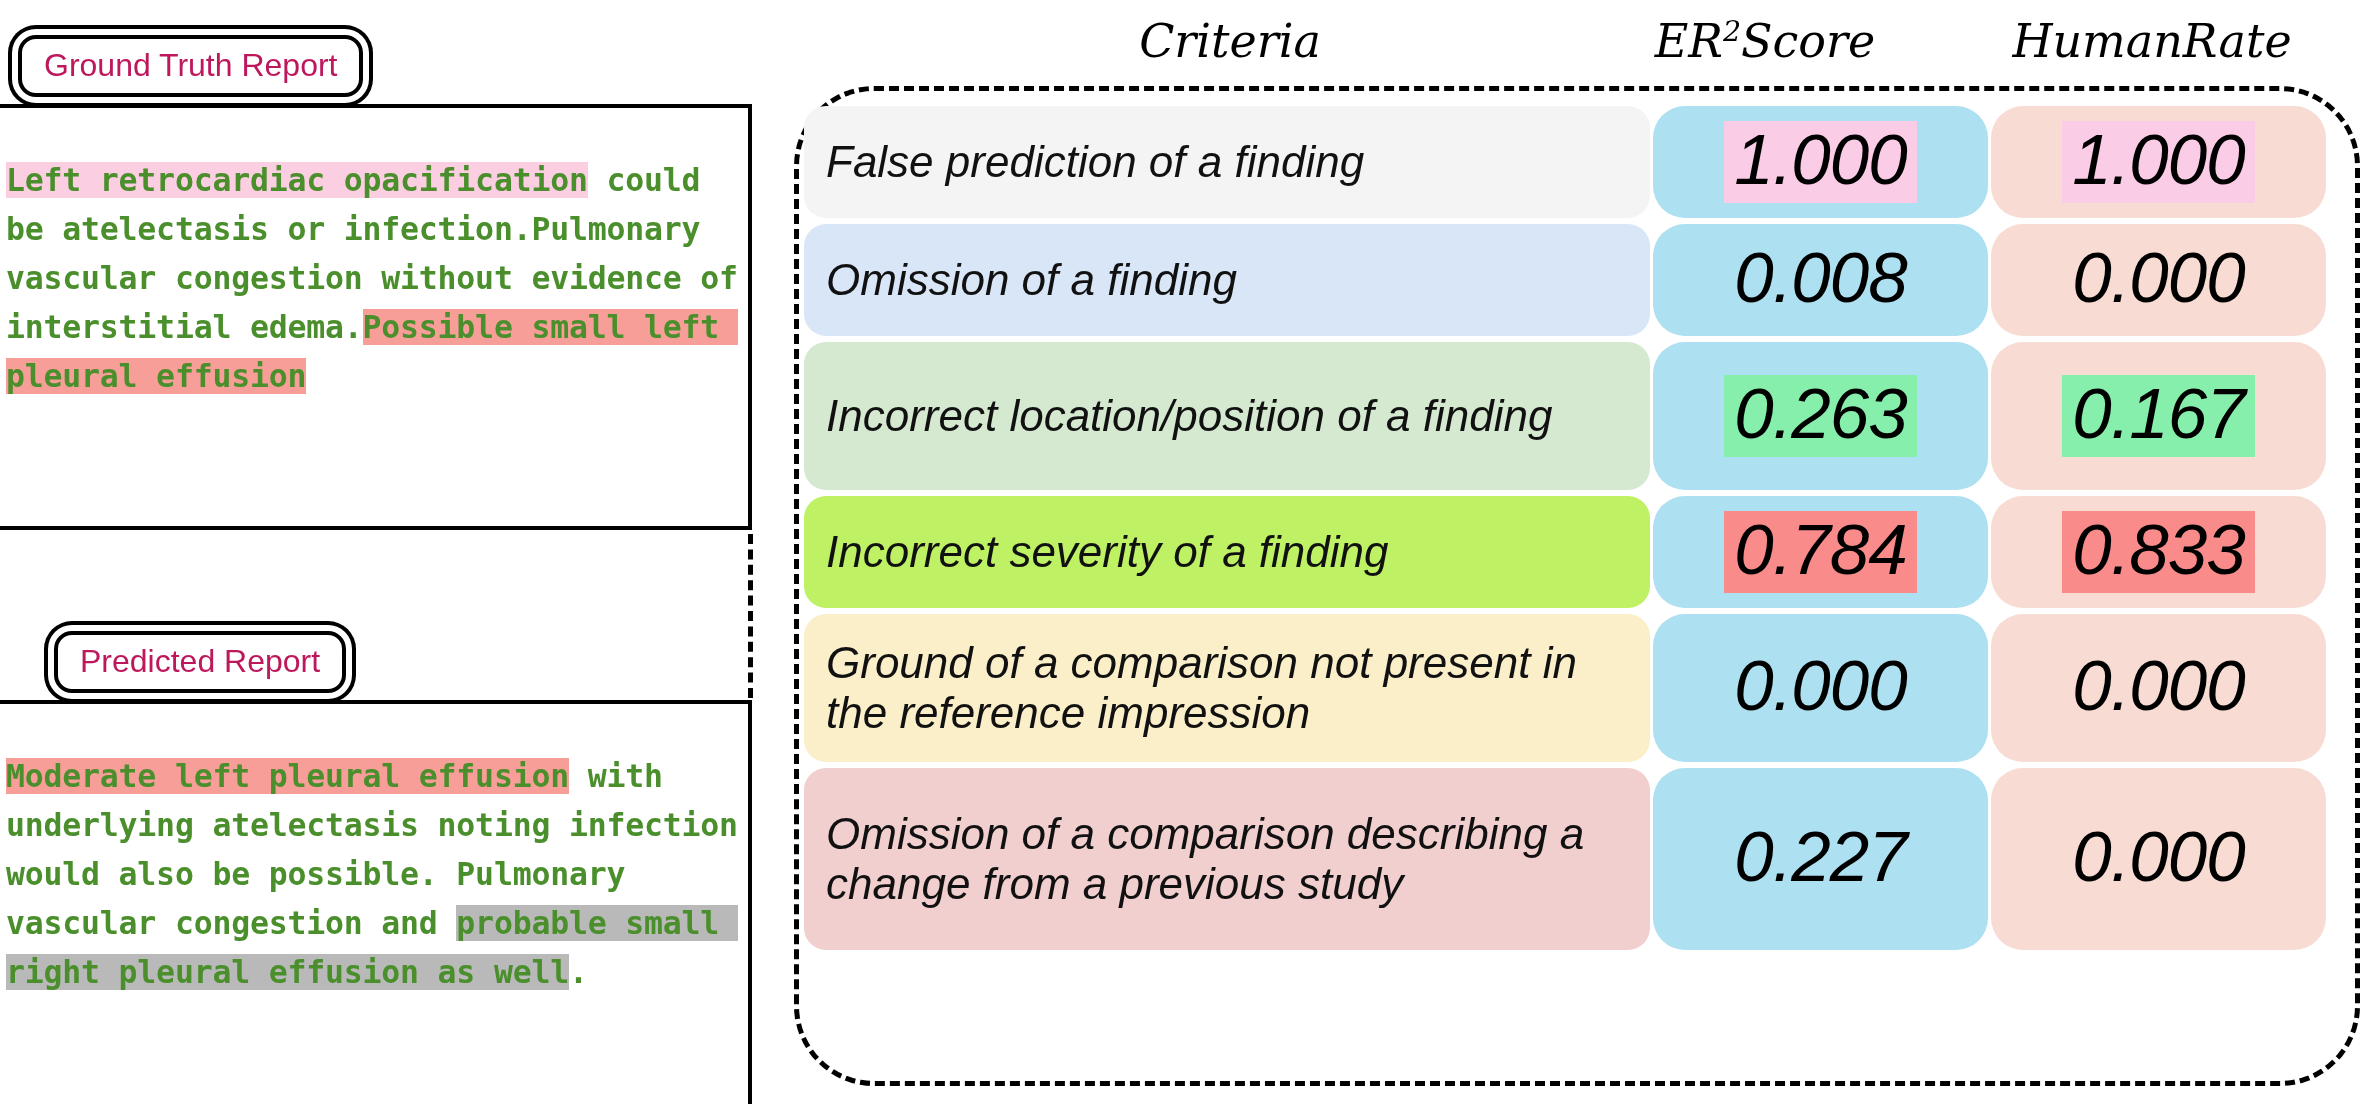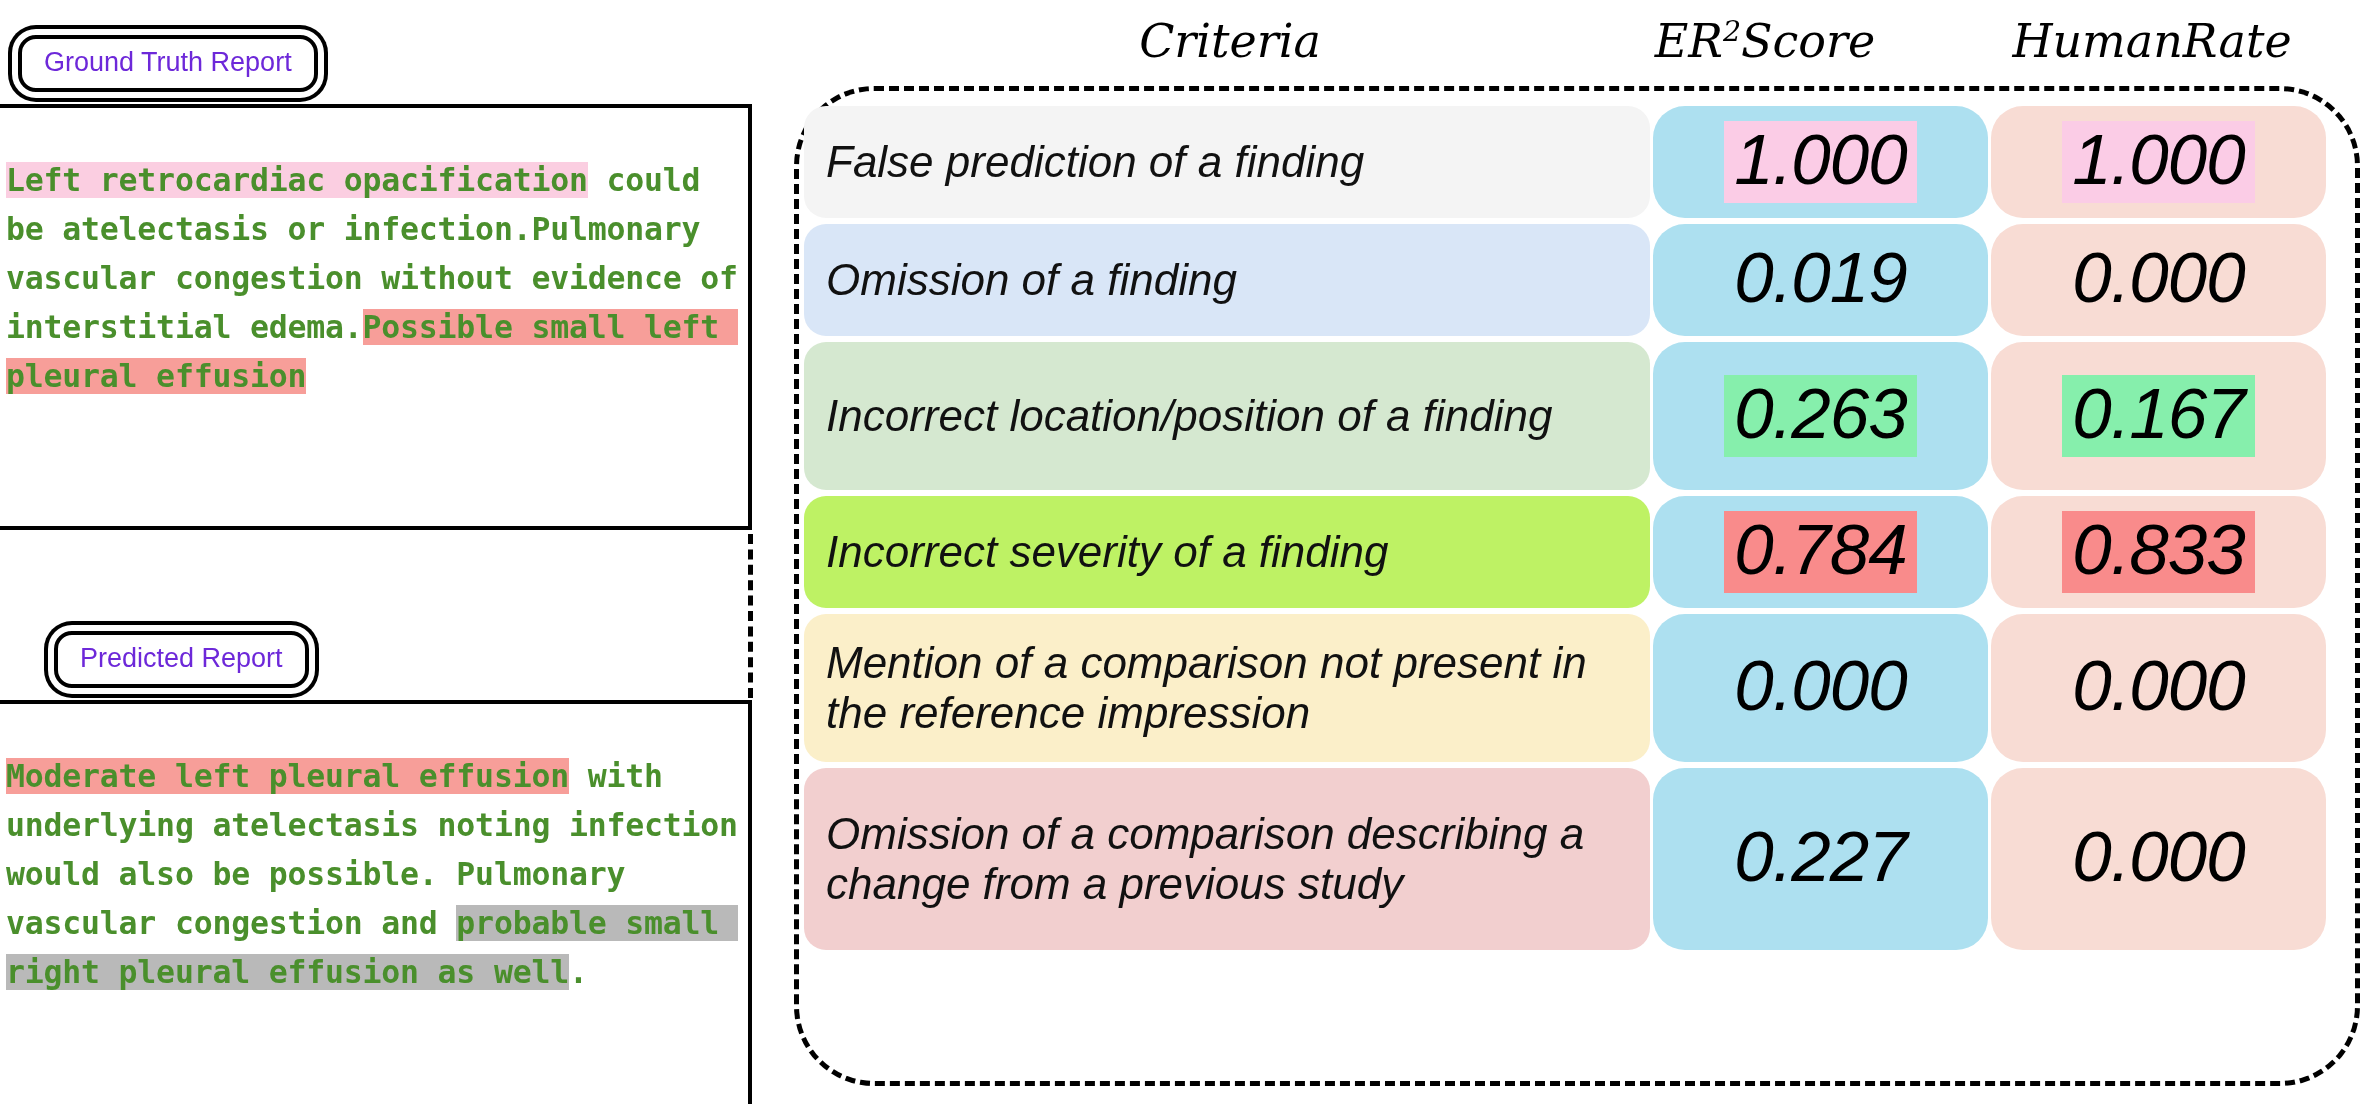--- a/index.html
+++ b/index.html
@@ -32,22 +32,22 @@
   #ground-truth-box { top: 104px; height: 426px; }
   #predicted-box    { top: 700px; height: 404px; border-bottom: none; }
 
   .report-tag {
     position: absolute;
     left: 18px;
     background: #fff;
     border: 4px solid #000;
     border-radius: 18px;
     padding: 10px 22px 12px 22px;
-    font-size: 27px;
-    color: #6d28d9;
+    font-size: 32px;
+    color: #be185d;
     line-height: 1;
     z-index: 5;
     box-shadow: 0 0 0 6px #fff, 0 0 0 10px #000;
   }
   #ground-truth-tag { top: 35px; }
   #predicted-tag    { top: 631px; margin-left: 36px; }
 
   .report-text {
     position: absolute;
     left: 6px;
@@ -192,21 +192,21 @@
       <div class="score-cell er2 r-h60">
         <span class="score-val mark-pink">1.000</span>
       </div>
       <div class="spacer"></div>
       <div class="score-cell human r-h60">
         <span class="score-val mark-pink">1.000</span>
       </div>
       <div class="criteria-cell r-h60" style="background: rgb(217, 230, 247);">Omission of a finding</div>
       <div class="spacer"></div>
       <div class="score-cell er2 r-h60">
-        <span class="score-val mark-none">0.019</span>
+        <span class="score-val mark-none">0.008</span>
       </div>
       <div class="spacer"></div>
       <div class="score-cell human r-h60">
         <span class="score-val mark-none">0.000</span>
       </div>
       <div class="criteria-cell r-h90" style="background: rgb(213, 232, 208);">Incorrect location/position of a finding</div>
       <div class="spacer"></div>
       <div class="score-cell er2 r-h90">
         <span class="score-val mark-gray">0.263</span>
       </div>
@@ -216,21 +216,21 @@
       </div>
       <div class="criteria-cell r-h60" style="background: #bef264;">Incorrect severity of a finding</div>
       <div class="spacer"></div>
       <div class="score-cell er2 r-h60">
         <span class="score-val mark-red">0.784</span>
       </div>
       <div class="spacer"></div>
       <div class="score-cell human r-h60">
         <span class="score-val mark-red">0.833</span>
       </div>
-      <div class="criteria-cell r-h90" style="background: rgb(251, 239, 201);">Mention of a comparison not present in the reference impression</div>
+      <div class="criteria-cell r-h90" style="background: rgb(251, 239, 201);">Ground of a comparison not present in the reference impression</div>
       <div class="spacer"></div>
       <div class="score-cell er2 r-h90">
         <span class="score-val mark-none">0.000</span>
       </div>
       <div class="spacer"></div>
       <div class="score-cell human r-h90">
         <span class="score-val mark-none">0.000</span>
       </div>
       <div class="criteria-cell r-h120" style="background: rgb(242, 207, 207);">Omission of a comparison describing a change from a previous study</div>
       <div class="spacer"></div>

